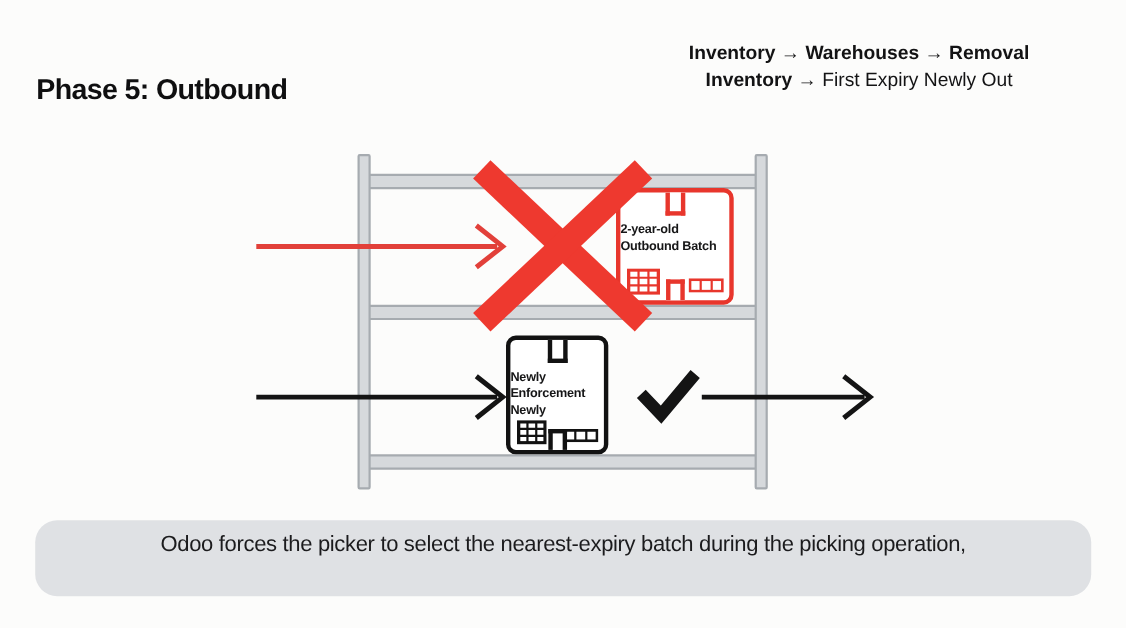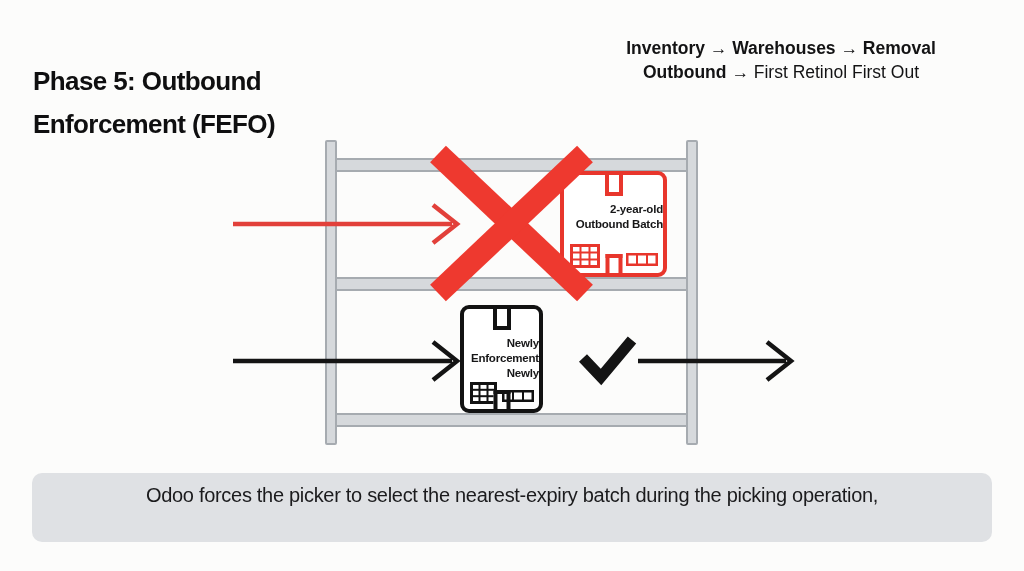--- a/index.html
+++ b/index.html
@@ -63,27 +63,27 @@
     position: absolute;
     box-sizing: border-box;
     background: #FFFFFF;
     border-radius: 9px;
   }
   .batchbox.rejected {
     left: 560px; top: 171px; width: 107px; height: 106px;
     border: 4px solid #E8362C;
   }
   .batchbox.accepted {
-    left: 460px; top: 305px; width: 83px; height: 108px;
+    left: 460px; top: 305px; width: 93px; height: 108px;
     border: 4px solid #121212;
   }
   .batchbox .label {
     position: absolute;
     left: 0; right: 0; top: 27px;
-    text-align: right;
+    text-align: left;
     font-weight: 700;
     font-size: 11.5px;
     line-height: 15px;
     letter-spacing: -0.2px;
     color: #161617;
   }
   .flap, .notch {
     position: absolute;
     box-sizing: border-box;
     background: #FFFFFF;
@@ -111,47 +111,46 @@
     pointer-events: none;
   }
 
   
   .caption {
     position: absolute;
     left: 32px; top: 473px;
     width: 960px; height: 69px;
     box-sizing: border-box;
     background: #DFE1E4;
-    border-radius: 10px;
+    border-radius: 20px;
     text-align: center;
     padding-top: 10px;
     font-size: 20px;
     line-height: 25px;
     letter-spacing: -0.3px;
     color: #1B1B1D;
   }
 </style>
 </head>
 <body>
 
 <div class="slide">
 
   <div class="title">
     <div>Phase 5: Outbound</div>
-    <div>Enforcement (FEFO)</div>
   </div>
 
   <div class="breadcrumb">
     <div>
       <span class="b">Inventory → Warehouses → Removal</span>
     </div>
     <div>
-      <span class="b">Outbound</span>
+      <span class="b">Inventory</span>
       <span class="r">→</span>
-      <span class="r">First Retinol First Out</span>
+      <span class="r">First Expiry Newly Out</span>
     </div>
   </div>
 
   <div class="beam top"></div>
   <div class="beam middle"></div>
   <div class="beam bottom"></div>
   <div class="post left"></div>
   <div class="post right"></div>
 
   <div class="batchbox rejected">

